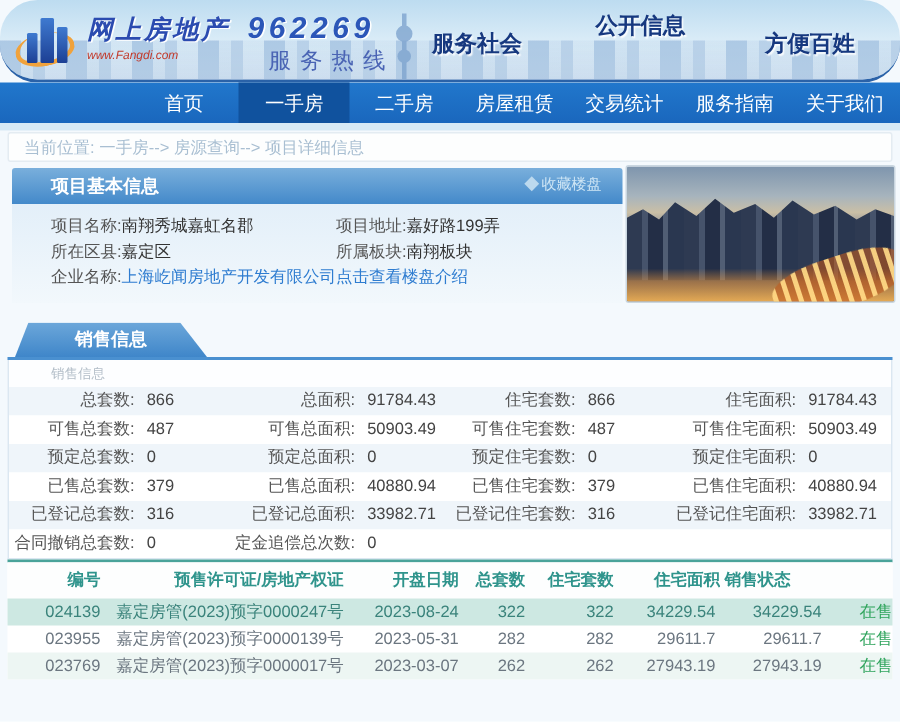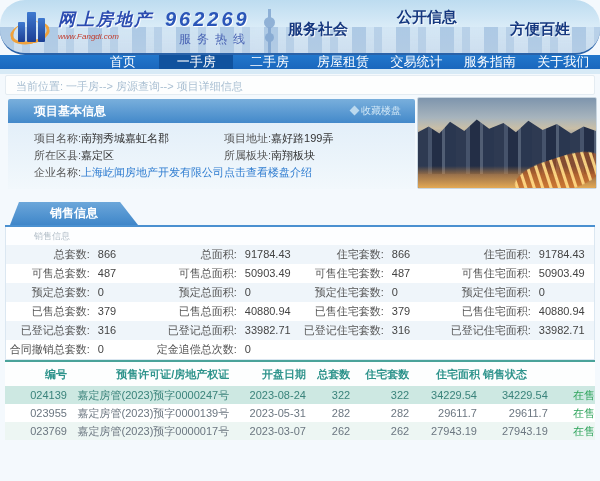--- a/index.html
+++ b/index.html
@@ -21,29 +21,29 @@
   .logo-icon { position:relative; width:42px; height:40px; }
   .logo-icon .arc { position:absolute; left:0; bottom:4px; width:40px; height:22px; border:3px solid #f0a23c; border-top:none; border-radius:50%; transform:rotate(-12deg); }
   .logo-icon .b1,.logo-icon .b2,.logo-icon .b3 { position:absolute; bottom:6px; background:linear-gradient(180deg,#3f7ad0,#1c3f94); border-radius:1px; }
   .logo-icon .b1 { left:8px; width:7px; height:20px; }
   .logo-icon .b2 { left:17px; width:9px; height:30px; }
   .logo-icon .b3 { left:28px; width:7px; height:24px; }
   .logo-text-main { font-size:17px; font-weight:bold; font-style:italic; color:#2b4bb0; letter-spacing:2px; text-shadow:1px 1px 0 #fff; }
   .logo-text-sub { font-size:8px; color:#c23a2b; font-style:italic; margin-top:1px; }
   .hotline { margin-left:6px; }
   .hotline-num { font-size:20px; font-style:italic; font-weight:bold; color:#2b56b8; letter-spacing:3px; text-shadow:1px 1px 0 #fff; }
-  .hotline-label { font-size:12px; color:#4a64b4; letter-spacing:6px; margin-left:14px; }
+  .hotline-label { font-size:15px; color:#4a64b4; letter-spacing:6px; margin-left:14px; }
   .slogans { position:absolute; right:8px; top:0; width:310px; height:55px; }
   .slogan { position:absolute; font-size:15px; font-weight:bold; color:#16387f; text-shadow:1px 1px 1px rgba(255,255,255,.9); }
   .slogan.s0 { left:6px; top:20px; }
   .slogan.s1 { left:115px; top:8px; }
   .slogan.s2 { left:228px; top:20px; }
 
   
-  .nav { display:flex; height:14px; background:linear-gradient(180deg,#2177cc,#1a67bd); }
+  .nav { display:flex; height:27px; background:linear-gradient(180deg,#2177cc,#1a67bd); }
   .nav-spacer { width:86px; }
   .nav-item { flex:1; display:flex; align-items:center; justify-content:center; color:#fff; font-size:13px; cursor:pointer; }
   .nav-item.active { background:#10529e; }
   .nav-strip { height:5px; background:#d7eaf6; }
 
   
   .crumb-bar { margin:1px 5px 0 5px; height:20px; line-height:20px; background:#fdfefe; border:1px solid #e4ecf2; border-radius:2px; padding-left:10px; font-size:11px; color:#a9bfd2; }
 
   
   .proj { position:relative; margin-top:4px; }

